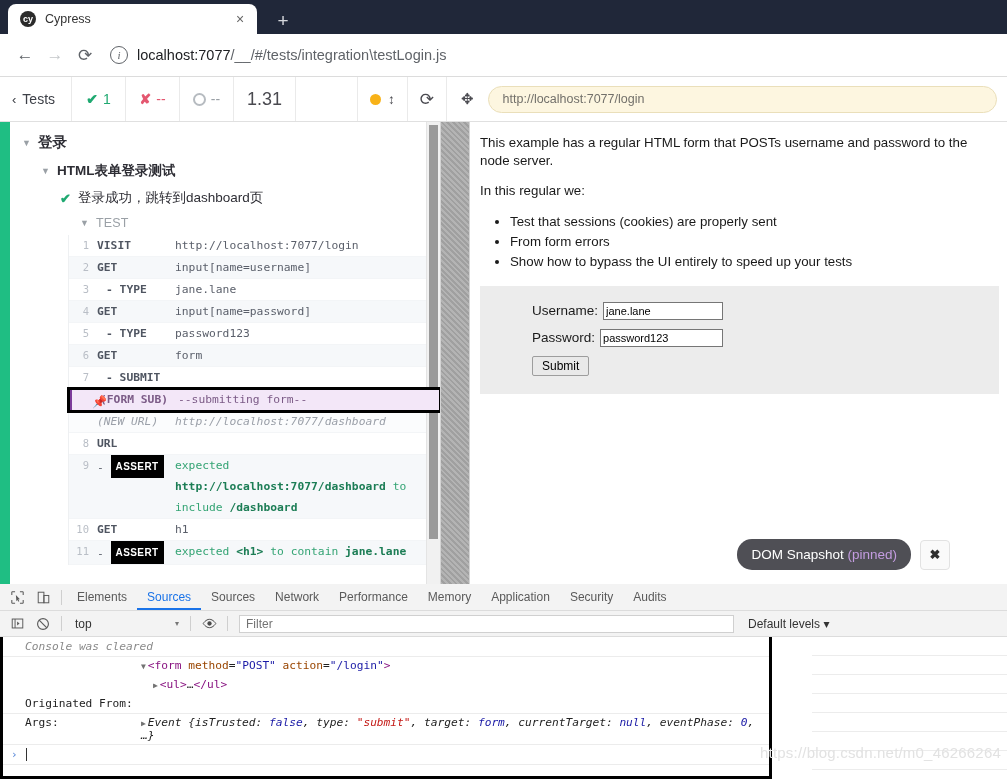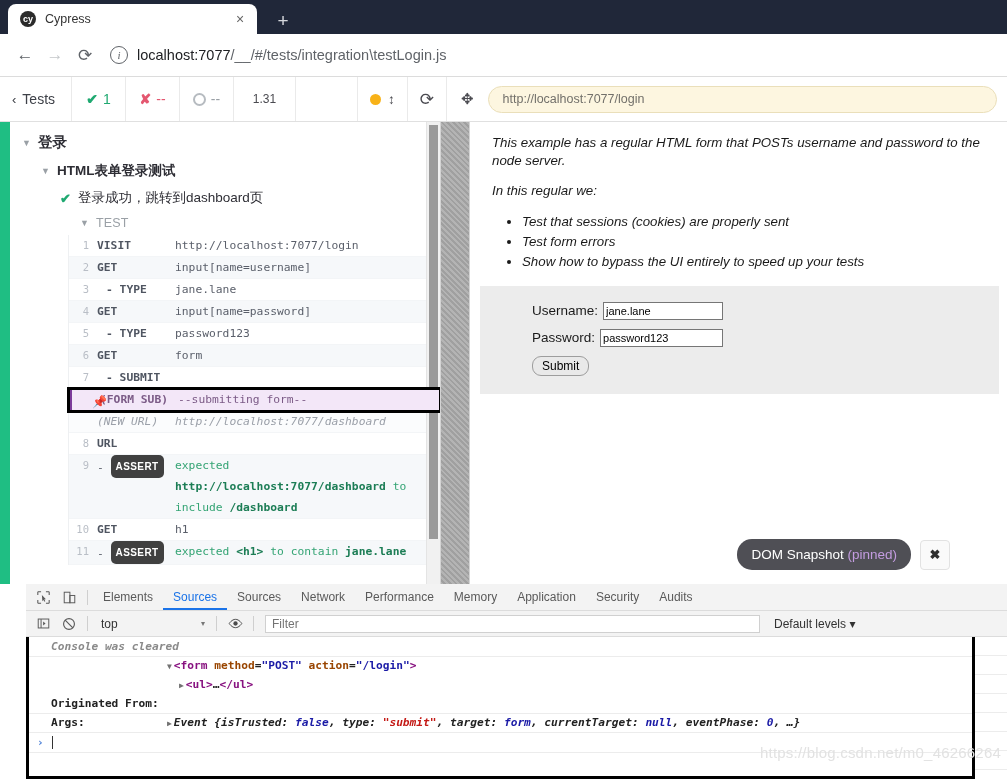--- a/index.html
+++ b/index.html
@@ -98,21 +98,21 @@
   #cy-back .chev { font-size: 13px; }
   .stat { gap: 5px; min-width: 54px; font-size: 14px; }
   .stat.pass { color: #1fa971; }
   .stat.fail { color: #e45770; }
   .stat.pending { color: #9aa0a6; }
   .stat .gl { font-size: 14px; font-weight: bold; }
   .ring {
     width: 13px; height: 13px; border-radius: 50%;
     border: 2px solid #b6bbc0; display:inline-block;
   }
-  #cy-duration { min-width: 62px; color: #4a4a50; font-size: 12px; }
+  #cy-duration { min-width: 62px; color: #4a4a50; font-size: 18px; }
   #cy-spacer { flex: 0 0 62px; border-right: 1px solid #eaeaea; }
   .dot-orange {
     width: 11px; height: 11px; border-radius: 50%;
     background: #f8b218; display: inline-block;
   }
   #cy-selector-group { gap: 7px; }
   #cy-urlbar-wrap {
     flex: 1 1 auto; display: flex; align-items: center;
     padding: 0 10px 0 14px; gap: 14px;
   }
@@ -201,23 +201,23 @@
   }
   .cmd.pinned .name, .cmd.pinned .msg { color: #7b5a86; }
   .cmd.pinned .num { color: #a071b8; }
   .pin-glyph {
     position: absolute; left: 20px; top: 3px;
     color: #8e44ad; font-size: 12px;
   }
 
   .assert-badge {
     display: inline-block;
-    background: #404040; color: #fff;
+    background: #000000; color: #fff;
     font-weight: bold; font-size: 10px;
-    padding: 1px 5px; border-radius: 5px;
+    padding: 1px 5px; border-radius: 0;
     letter-spacing: .4px;
     font-family: "Liberation Sans", sans-serif;
     vertical-align: 1px;
   }
   .cmd.assert { color: #34a474; }
   .cmd.assert .msg { color: #34a474; }
   .cmd.assert .msg b { color: #1c7d55; font-weight: bold; }
   .cmd.assert .name { flex: 0 0 78px; font-weight: normal; color: #5a5f6a; }
 
   
@@ -238,21 +238,21 @@
     border-right: 1px solid #d4d4d4;
   }
 
   
   #aut {
     flex: 1 1 auto; background: #fff;
     position: relative; overflow: hidden;
     padding: 12px 8px 0 10px;
     font-family: "Liberation Sans", sans-serif;
   }
-  #aut p, #aut ul { margin: 0 0 12px 12px; font-style: italic; }
+  #aut p, #aut ul { margin: 0 0 12px 0; }
   #aut p { font-size: 13.3px; color: #1a1a1a; line-height: 1.35; }
   #aut ul { padding-left: 30px; }
   #aut li { font-size: 13.3px; color: #1a1a1a; line-height: 1.5; }
   #login-fieldset {
     background: #ececec;
     padding: 16px 10px 18px 10px;
     margin-top: 14px;
     width: 100%;
   }
   .form-line { display: flex; align-items: center; margin: 0 0 9px 42px; }
@@ -262,21 +262,21 @@
     font-size: 11px; font-family: "Liberation Sans", sans-serif;
     padding: 0 2px; color: #000;
     outline: none;
   }
   #username-input { width: 120px; }
   #password-input { width: 123px; }
   #submit-button {
     margin-left: 42px;
     font-size: 12px; padding: 2px 9px;
     background: #e9e9e9; border: 1px solid #9d9d9d;
-    border-radius: 9px; color: #000;
+    border-radius: 2px; color: #000;
     font-family: "Liberation Sans", sans-serif;
   }
 
   #dom-snapshot-bar {
     position: absolute; right: 57px; bottom: 14px;
     display: flex; align-items: center; gap: 9px;
   }
   #dom-snapshot-pill {
     background: #4f4f55; color: #fff;
     border-radius: 15px; padding: 8px 14px;
@@ -285,21 +285,21 @@
   #dom-snapshot-pill .pinned-word { color: #c39ce0; }
   #dom-snapshot-close {
     width: 30px; height: 30px;
     background: #fafafa; border: 1px solid #e2e2e2;
     border-radius: 4px; color: #2f2f2f;
     display: flex; align-items: center; justify-content: center;
     font-size: 13px; font-weight: bold;
   }
 
   
-  #devtools { height: 195px; background: #fff; padding-left: 26px; }
+  #devtools { height: 195px; background: #fff; }
   #dt-tabs {
     height: 27px; display: flex; align-items: center;
     border-bottom: 1px solid #dcdcdc;
     background: #f3f3f3;
     padding-left: 4px;
   }
   .dt-icon-btn {
     width: 26px; height: 26px;
     display: flex; align-items: center; justify-content: center;
     color: #5a5a5a;
@@ -338,23 +338,22 @@
 
   #console-pane {
     position: relative;
     height: 142px;
     background: #fff;
     font-family: "DejaVu Sans Mono", monospace;
     font-size: 11.2px;
     border: 3px solid #000;
     border-top: none;
     border-right: none;
-    width: 949px;
+    width: 772px;
     overflow: hidden;
-    font-weight: bold;
   }
   #console-pane::after {
     content: ""; position: absolute; top: 0; right: 0; bottom: 0;
     width: 3px; background: #000;
   }
   .con-row {
     display: flex; border-bottom: 1px solid #ececec;
     min-height: 19px; align-items: flex-start;
     padding: 2px 0 2px 0;
   }
@@ -543,21 +542,21 @@
     </div>
   </div>
 
   <div id="splitter"></div>
 
   <div id="aut">
     <p>This example has a regular HTML form that POSTs username and password to the node server.</p>
     <p>In this regular we:</p>
     <ul>
       <li>Test that sessions (cookies) are properly sent</li>
-      <li>Test form errors</li>
+      <li>From form errors</li>
       <li>Show how to bypass the UI entirely to speed up your tests</li>
     </ul>
 
     <div id="login-fieldset">
       <div class="form-line">
         <label>Username:</label>
         <input id="username-input" type="text" value="jane.lane" style="">
       </div>
       <div class="form-line">
         <label>Password:</label>

